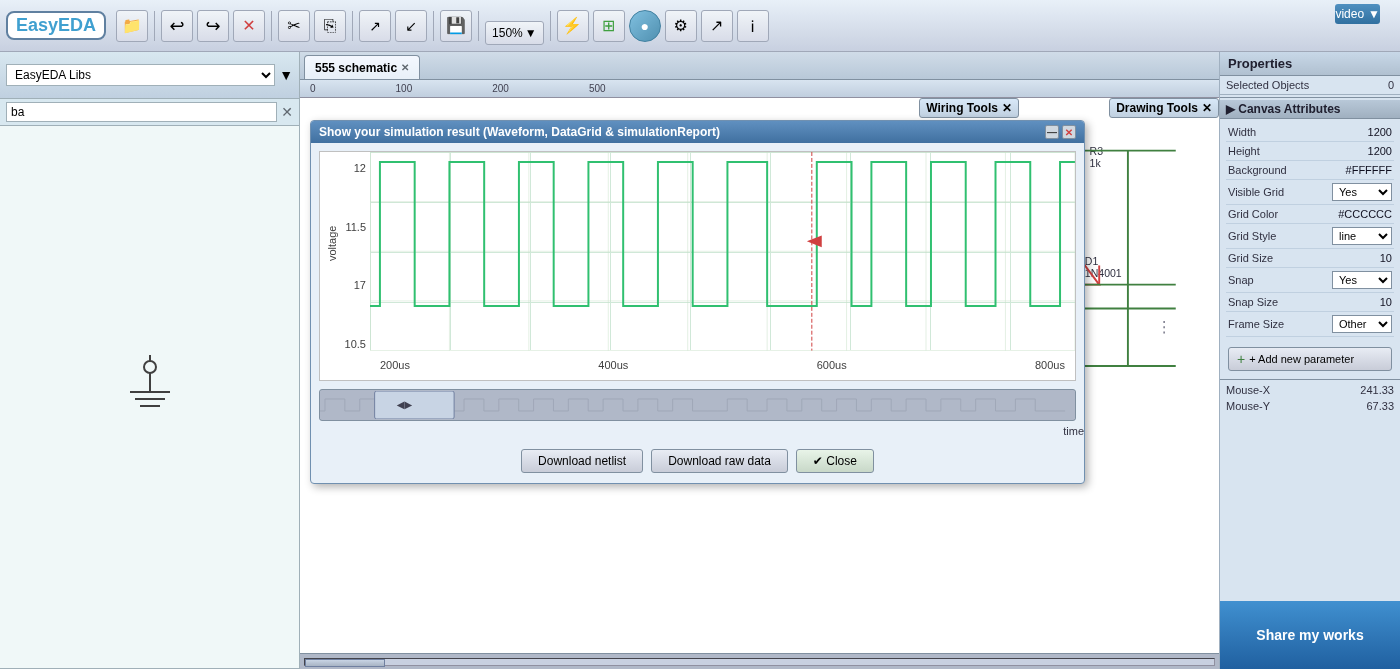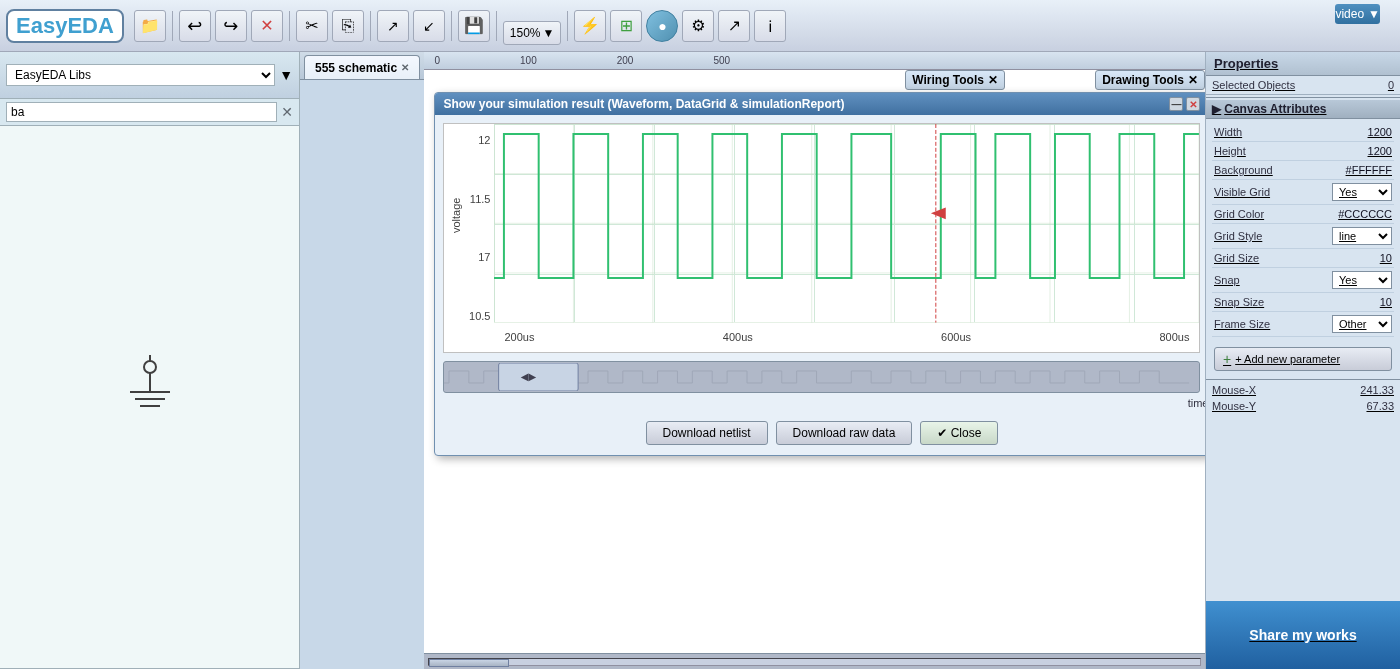--- a/index.html
+++ b/index.html
@@ -13,21 +13,21 @@
       display: flex;
       align-items: center;
       padding: 0 6px;
       gap: 4px;
     }
     .toolbar-logo {
       background: #fff;
       border: 2px solid #6080a0;
       border-radius: 8px;
       padding: 2px 8px;
-      font-size: 22px;
+      font-size: 18px;
       font-weight: bold;
       color: #2060a0;
       margin-right: 6px;
     }
     .toolbar-logo span { color: #40a0d0; }
     .tb-btn {
       width: 32px; height: 32px;
       background: linear-gradient(to bottom, #f0f4f8, #d8dce8);
       border: 1px solid #a0a8b8;
       border-radius: 3px;
@@ -101,21 +101,21 @@
       display: flex; align-items: center; justify-content: center;
       border-bottom: 1px solid #a0b0b8;
       position: relative;
       min-height: 150px;
     }
 
     
     #center-area {
       flex: 1;
       display: flex;
-      flex-direction: row;
+      flex-direction: column;
       overflow: hidden;
     }
     #tab-bar {
       height: 28px;
       background: linear-gradient(to bottom, #d0dce8, #b8c8d8);
       border-bottom: 1px solid #8090a0;
       display: flex; align-items: flex-end;
       padding: 0 4px;
     }
     .tab {
@@ -300,24 +300,24 @@
       padding: 4px 16px;
       background: linear-gradient(to bottom, #e8ecf4, #c8ccd8);
       border: 1px solid #8090a0;
       border-radius: 3px;
       cursor: pointer;
       font-size: 12px;
     }
 
     
     #right-panel {
-      width: 195px;
+      width: 181px;
       background: #d8e4f0;
       border-left: 1px solid #a0b0c0;
-      display: flex; flex-direction: column; text-decoration: underline;
+      display: flex; flex-direction: column;
     }
     #props-header {
       background: linear-gradient(to bottom, #c8d8e8, #b0c0d0);
       border-bottom: 1px solid #8090a0;
       padding: 4px 8px;
       font-size: 13px; font-weight: bold; color: #202030;
     }
     .prop-section {
       padding: 4px 6px;
       font-size: 11px;

